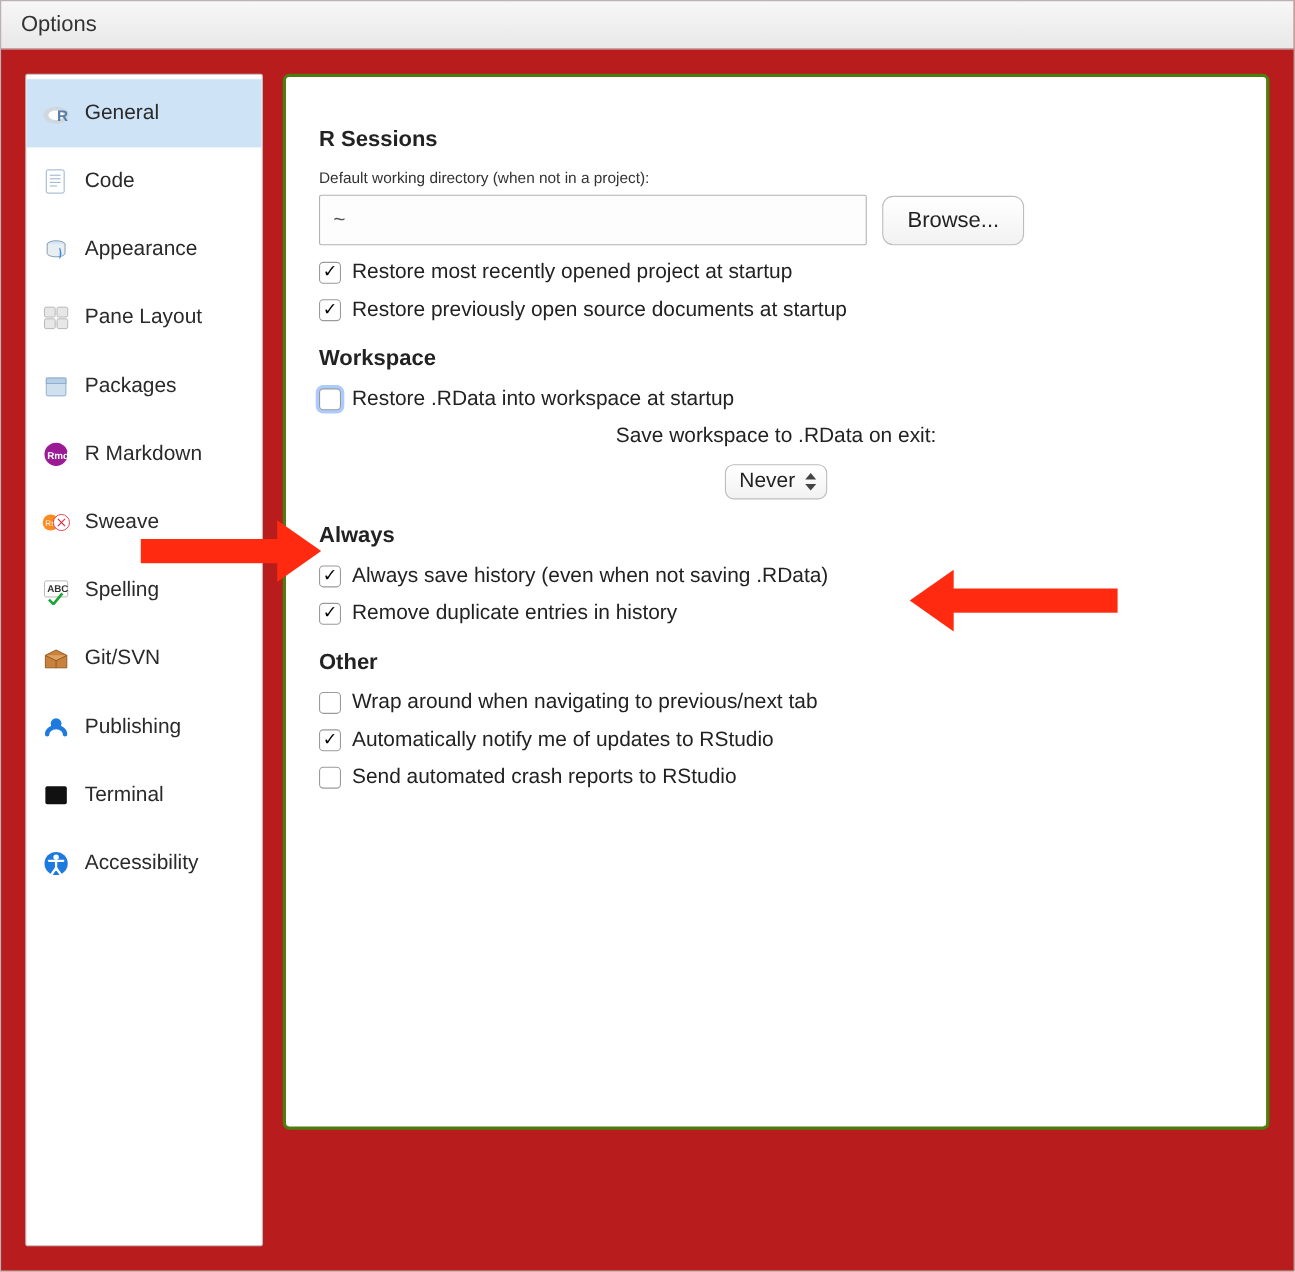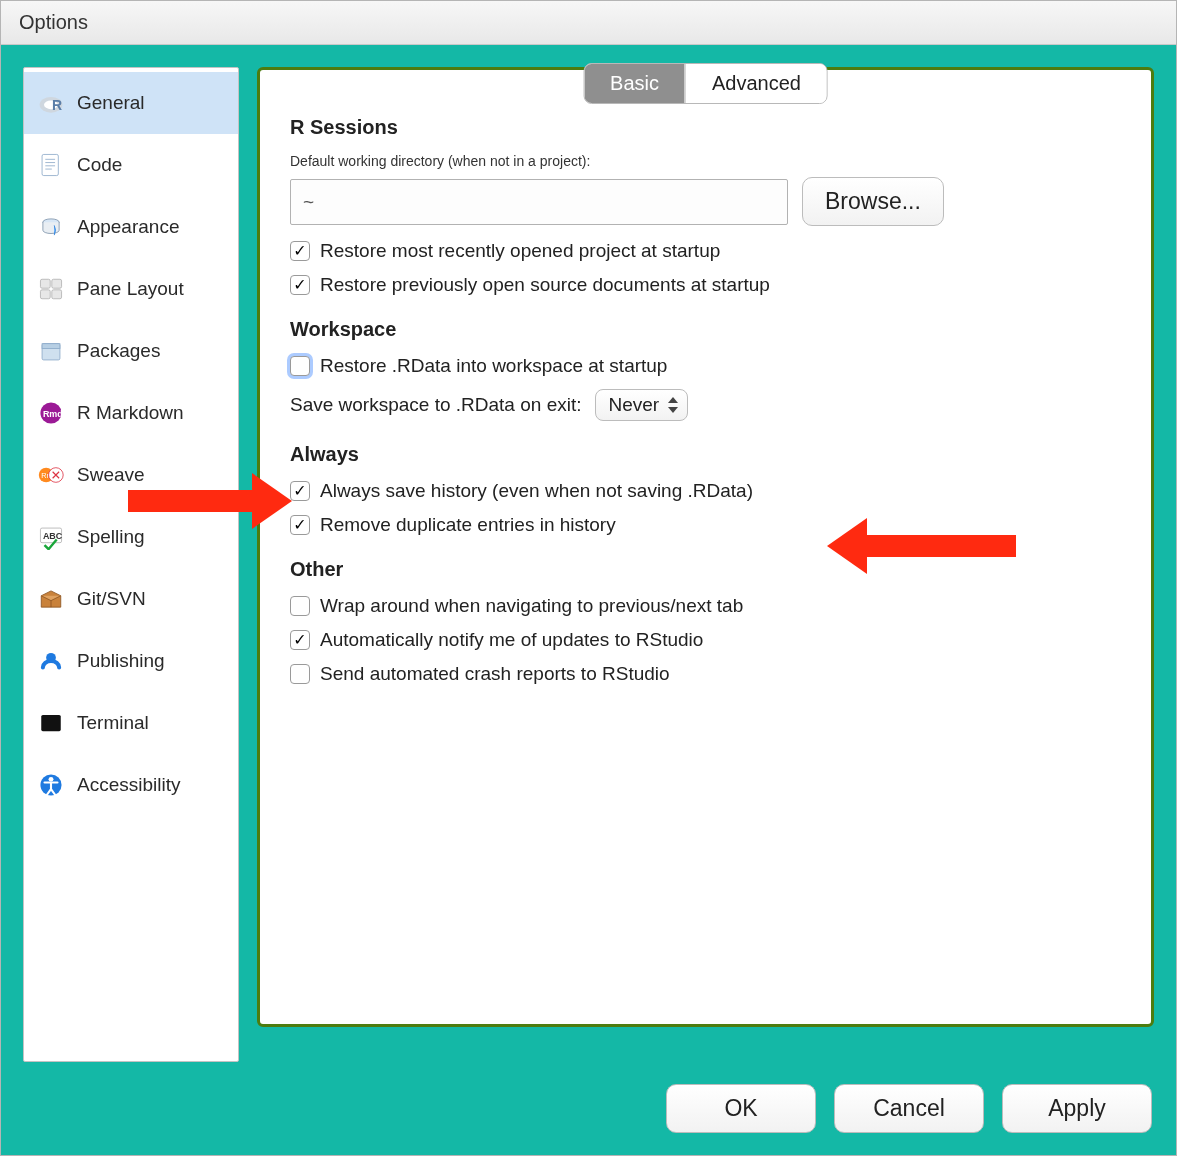--- a/index.html
+++ b/index.html
@@ -7,21 +7,21 @@
     font-family: "Lucida Grande", "Helvetica Neue", Arial, sans-serif;
     font-size: 18px;
     background: #ececec;
     width: 1177px;
     height: 1156px;
     overflow: hidden;
   }
   .dialog {
     width: 1177px;
     height: 1156px;
-    background: #14b8a6;
+    background: #b91c1c;
     border: 1px solid #b5b5b5;
     display: flex;
     flex-direction: column;
   }
   .titlebar {
     background: linear-gradient(#f7f7f7, #e8e8e8);
     border-bottom: 1px solid #c8c8c8;
     padding: 10px 18px;
     font-size: 20px;
     color: #333;
@@ -127,21 +127,21 @@
     padding: 6px 12px;
     font-size: 19px;
     color: #555;
     border-radius: 2px;
   }
   .btn {
     border: 1px solid #bcbcbc;
     background: linear-gradient(#ffffff,#f2f2f2);
     border-radius: 10px;
     padding: 10px 22px;
-    font-size: 23px;
+    font-size: 20px;
     cursor: pointer;
     color: #222;
   }
   .check-row {
     display: flex;
     align-items: center;
     gap: 10px;
     margin: 12px 0;
     font-size: 19px;
     color: #222;
@@ -374,24 +374,20 @@
               <circle cx="16" cy="16" r="13" fill="#1f7ae0"></circle>
               <circle cx="16" cy="9" r="3" fill="#fff"></circle>
               <path d="M8 13 h16 M16 13 v8 M16 21 l-5 7 M16 21 l5 7" stroke="#fff" stroke-width="2.6" stroke-linecap="round"></path>
             </svg>
         </span>
         <span>Accessibility</span>
       </div>
     </div>
 
     <div class="main">
-      <div class="tabs">
-        <div class="tab active">Basic</div>
-        <div class="tab">Advanced</div>
-      </div>
 
       <div class="panel">
 
         <div class="section-head">R Sessions</div>
         <div class="field-lbl">Default working directory (when not in a project):</div>
         <div class="row">
           <input class="text-input" value="~" style="">
           <button class="btn">Browse...</button>
         </div>
         <div class="check-row">
@@ -401,21 +397,21 @@
         <div class="check-row">
           <span class="cb checked"></span>
           <span>Restore previously open source documents at startup</span>
         </div>
 
         <div class="section-head">Workspace</div>
         <div class="check-row">
           <span class="cb highlight"></span>
           <span>Restore .RData into workspace at startup</span>
         </div>
-        <div class="check-row" style="gap:14px;">
+        <div class="check-row" style="gap:14px;flex-direction:column;">
           <span>Save workspace to .RData on exit:</span>
           <span class="select">
               <span>Never</span>
             </span>
         </div>
 
         <div class="section-head">Always</div>
         <div class="check-row">
           <span class="cb checked"></span>
           <span>Always save history (even when not saving .RData)</span>
@@ -436,18 +432,13 @@
         </div>
         <div class="check-row">
           <span class="cb"></span>
           <span>Send automated crash reports to RStudio</span>
         </div>
 
       </div>
     </div>
   </div>
 
-  <div class="footer">
-    <button class="btn">OK</button>
-    <button class="btn">Cancel</button>
-    <button class="btn">Apply</button>
-  </div>
 </div>
 
 </body></html>

